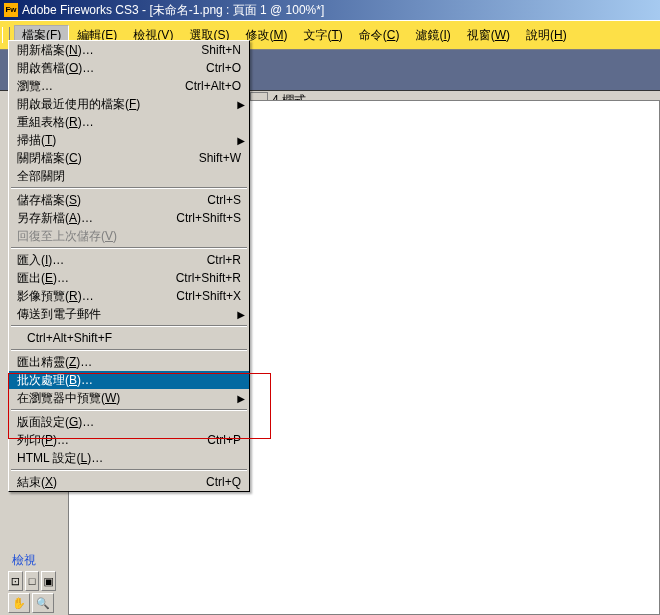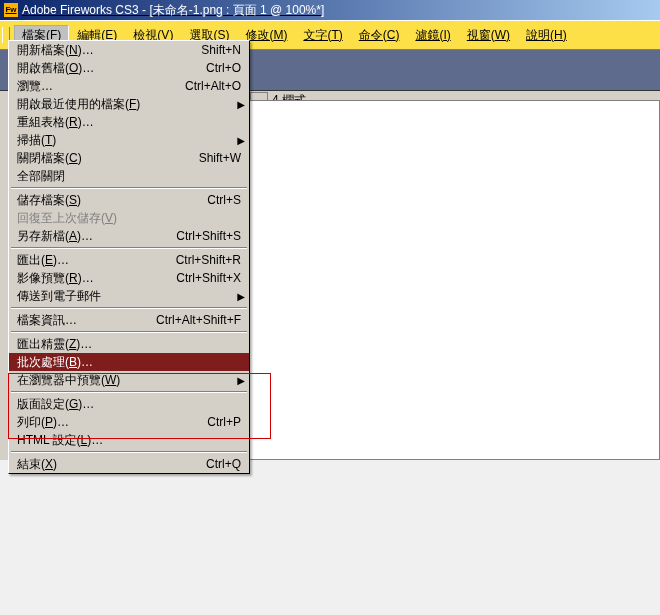--- a/index.html
+++ b/index.html
@@ -7,24 +7,23 @@
     padding: 0;
     font-family: "Microsoft YaHei", "PMingLiU", Arial, sans-serif;
     font-size: 12px;
     background: #f0f0f0;
     width: 660px;
     height: 615px;
     overflow: hidden;
   }
   .window {
     width: 660px;
-    height: 460px;
+    height: 615px;
     background: #d4d0c8;
     position: relative;
-    text-decoration: underline;
   }
   .titlebar {
     height: 20px;
     background: linear-gradient(to right, #0a246a, #a6caf0);
     color: #fff;
     display: flex;
     align-items: center;
     padding: 0 4px;
     font-size: 12px;
   }
@@ -162,21 +161,21 @@
     color: #000;
     margin-left: 10px;
     white-space: nowrap;
   }
   .dropdown .row .arrow {
     position: absolute;
     right: 4px;
     font-size: 10px;
   }
   .dropdown .row.highlight {
-    background: #7f1d1d;
+    background: #0369a1;
     color: #fff;
   }
   .dropdown .row.disabled { color: #808080; }
   .dropdown .sep {
     height: 0;
     border-top: 1px solid #808080;
     border-bottom: 1px solid #fff;
     margin: 2px 2px;
   }
   .red-box {
@@ -268,43 +267,46 @@
         <span class="shortcut">Shift+W</span>
       </div>
       <div class="row">
         <span class="label">全部關閉</span>
       </div>
       <div class="sep"></div>
       <div class="row">
         <span class="label">儲存檔案(<u>S</u>)</span>
         <span class="shortcut">Ctrl+S</span>
       </div>
+      <div class="row">
+        <span class="label">另存新檔(<u>A</u>)…</span>
+        <span class="shortcut">Ctrl+Shift+S</span>
+      </div>
       <div class="row disabled">
         <span class="label">回復至上次儲存(<u>V</u>)</span>
       </div>
-      <div class="row">
-        <span class="label">另存新檔(<u>A</u>)…</span>
-        <span class="shortcut">Ctrl+Shift+S</span>
-      </div>
-      <div class="sep"></div>
+      <div class="sep"></div>
+      <div class="row">
+        <span class="label">匯入(<u>I</u>)…</span>
+        <span class="shortcut">Ctrl+R</span>
+      </div>
       <div class="row">
         <span class="label">匯出(<u>E</u>)…</span>
         <span class="shortcut">Ctrl+Shift+R</span>
       </div>
       <div class="row">
         <span class="label">影像預覽(<u>R</u>)…</span>
         <span class="shortcut">Ctrl+Shift+X</span>
       </div>
       <div class="row">
         <span class="label">傳送到電子郵件</span>
         <span class="arrow">▶</span>
       </div>
       <div class="sep"></div>
       <div class="row">
-        <span class="label">檔案資訊…</span>
         <span class="shortcut">Ctrl+Alt+Shift+F</span>
       </div>
       <div class="sep"></div>
       <div class="row">
         <span class="label">匯出精靈(<u>Z</u>)…</span>
       </div>
       <div class="row highlight">
         <span class="label">批次處理(<u>B</u>)…</span>
       </div>
       <div class="row">

